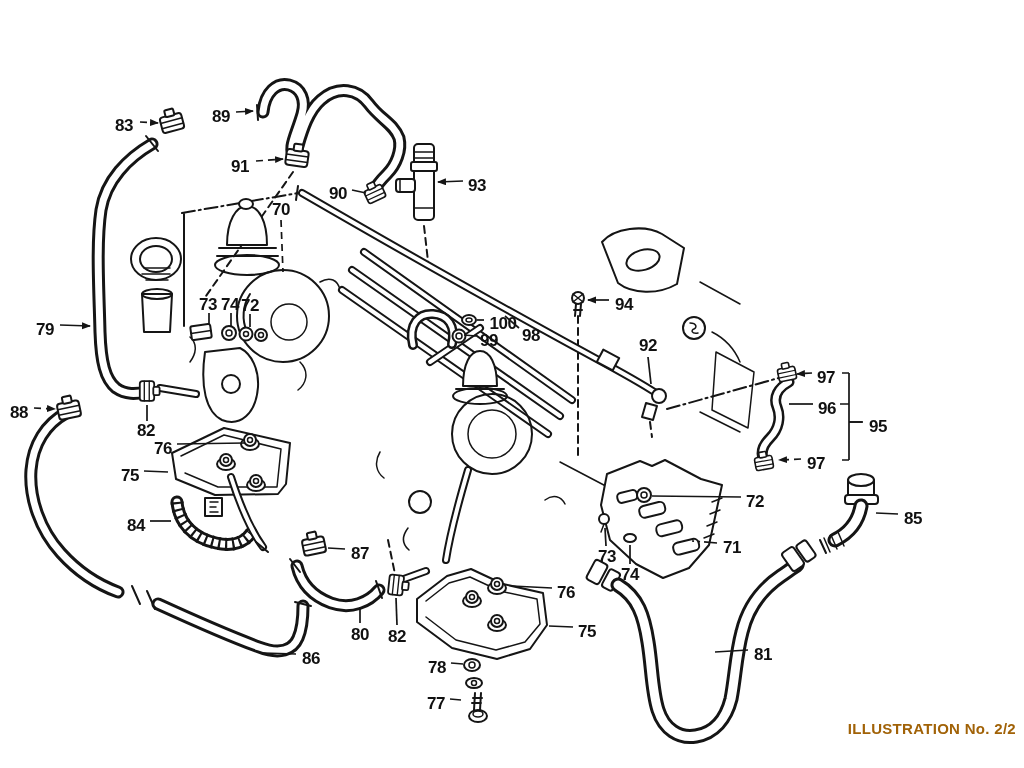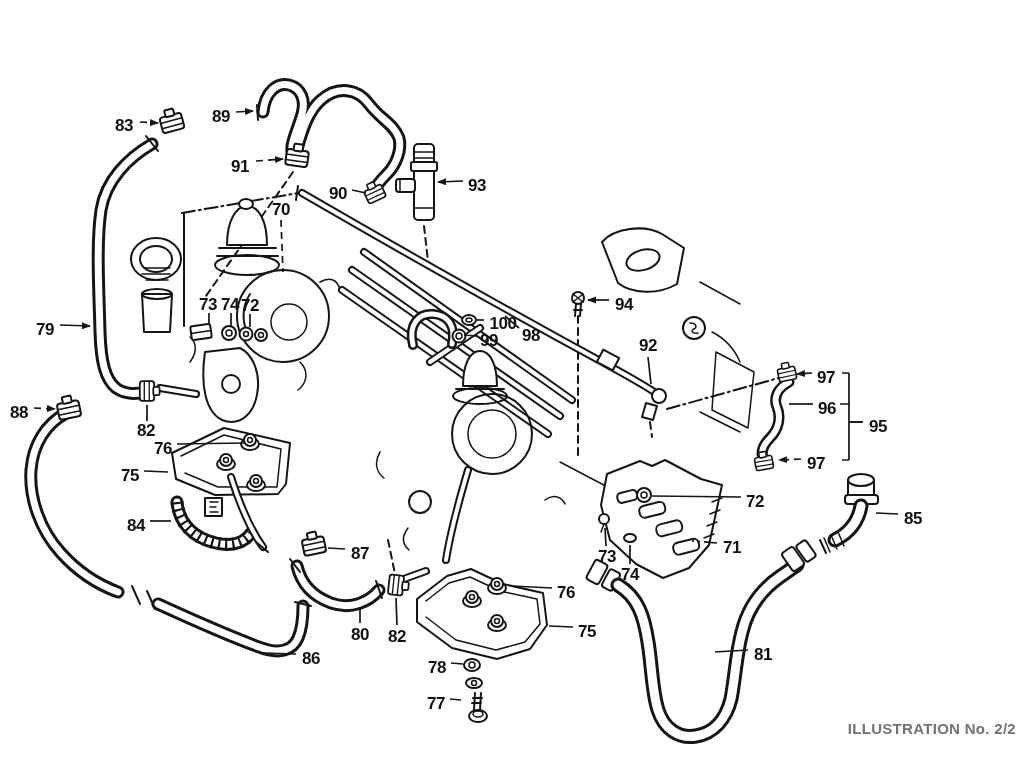--- a/index.html
+++ b/index.html
@@ -12,21 +12,21 @@
   .hO{stroke:#151515;stroke-width:13;fill:none;stroke-linecap:round;}
   .hI{stroke:#fff;stroke-width:7;fill:none;stroke-linecap:round;}
   .pO{stroke:#151515;stroke-width:8;fill:none;stroke-linecap:round;}
   .pI{stroke:#fff;stroke-width:4;fill:none;stroke-linecap:round;}
   .ribT{stroke:#151515;stroke-width:13;fill:none;stroke-dasharray:2.2 4.8;}
   .dash{stroke-dasharray:7 5;}
   .ddot{stroke-dasharray:13 4 2 4;}
   .leader{stroke:#151515;stroke-width:1.7;fill:none;}
   text.part-num{font:700 17px "Liberation Sans",sans-serif;fill:#111;letter-spacing:-0.5px;}
   #title-note{position:absolute;right:8px;top:688px;font:700 15px "Liberation Sans",sans-serif;
-              color:#737373;letter-spacing:0.3px;}
+              color:#a16207;letter-spacing:0.3px;}
 </style>
 </head>
 <body>
 
 <div id="stage">
   <svg id="diagram-svg" width="1024" height="768" viewBox="0 0 1024 768">
     <defs>
       <marker id="arrow" markerWidth="9" markerHeight="8" refX="8" refY="3.5" orient="auto" markerUnits="userSpaceOnUse">
         <path d="M0,0 L9,3.5 L0,7 Z" fill="#151515"></path>
       </marker>

